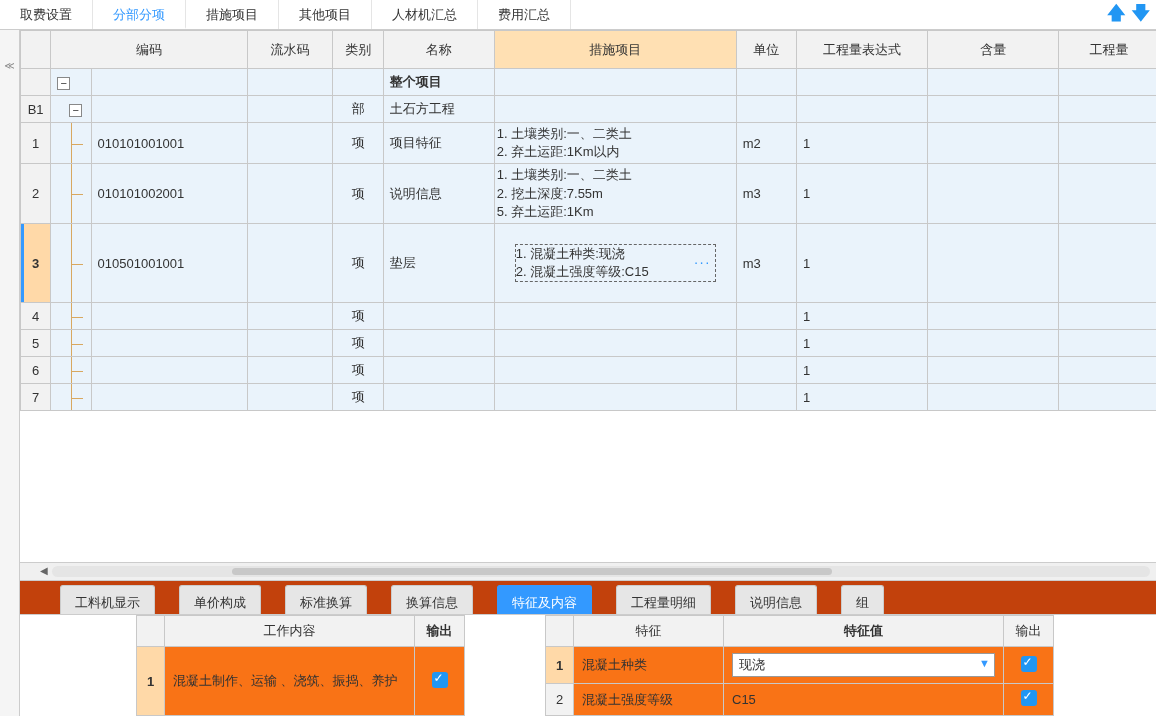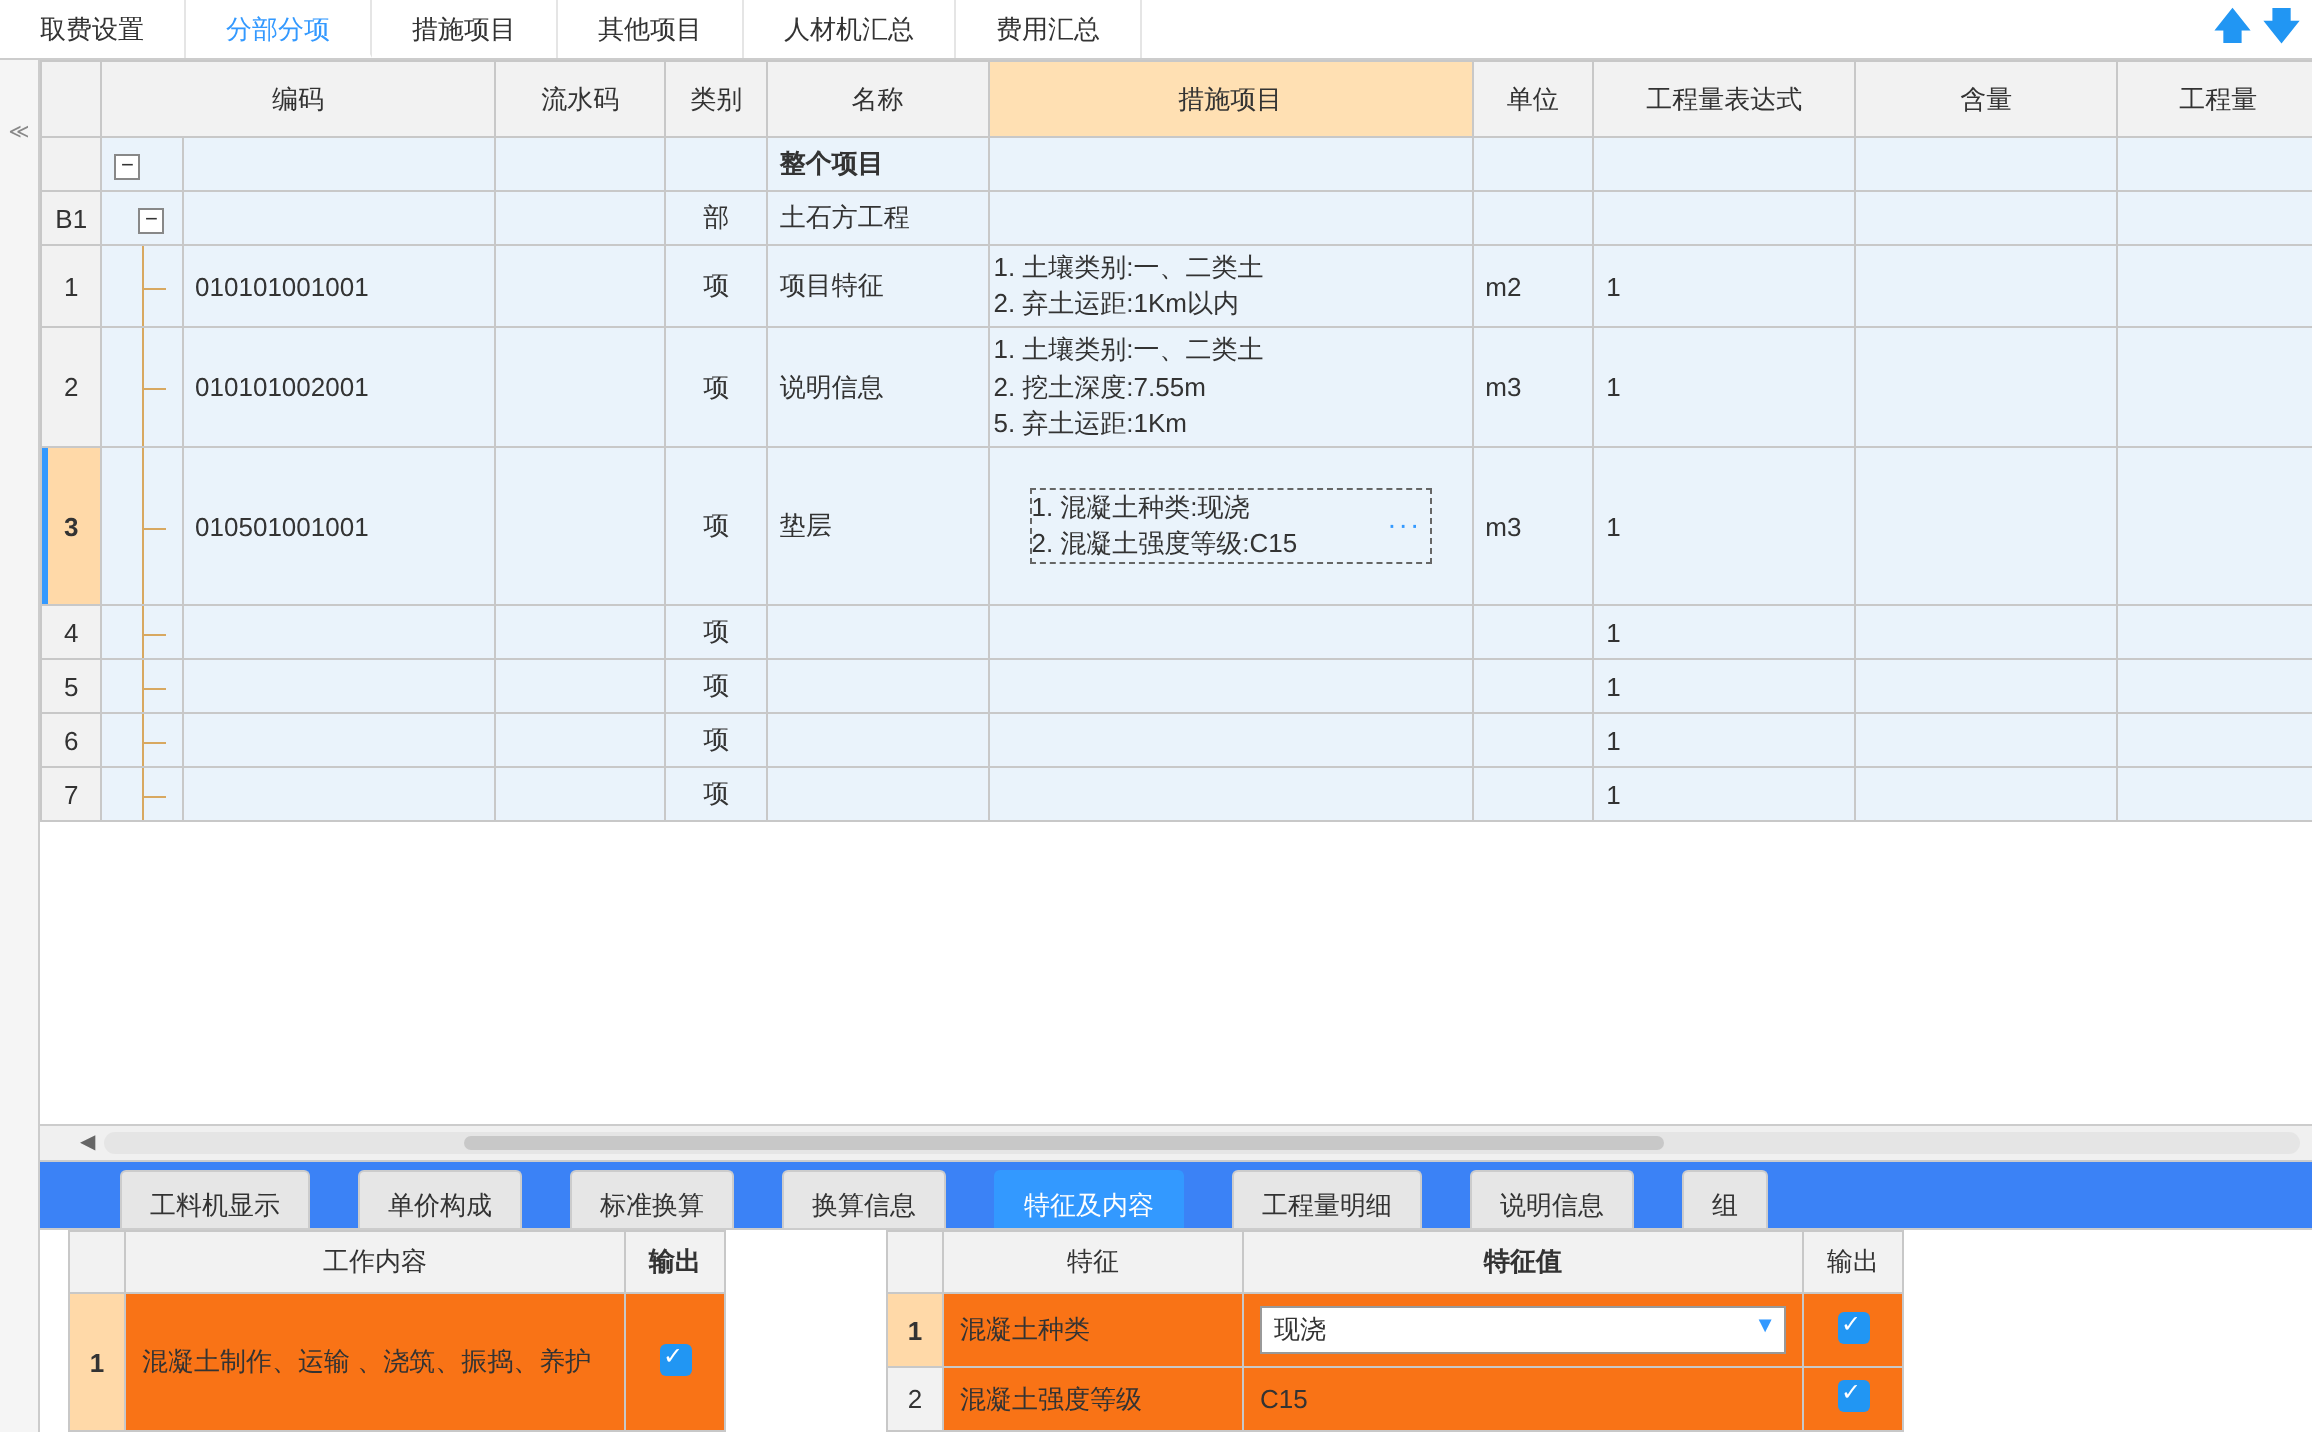--- a/index.html
+++ b/index.html
@@ -49,25 +49,25 @@
 .sel-feat .dots { position: absolute; right: 4px; top: 50%; transform: translateY(-50%); color: #3399ff; cursor: pointer; font-size: 14px; letter-spacing: 1px; }
 .sel-bar { position: absolute; left: 0; top: 0; bottom: 0; width: 3px; background: #3399ff; }
 
 .hscroll { height: 18px; background: #f0f0f0; border-top: 1px solid #ccc; position: relative; }
 .hscroll .track { position: absolute; left: 32px; right: 6px; top: 3px; bottom: 3px; background: #e5e5e5; border-radius: 6px; }
 .hscroll .thumb { position: absolute; left: 180px; width: 600px; top: 2px; bottom: 2px; background: #c8c8c8; border-radius: 6px; }
 .hscroll .lar { position: absolute; left: 20px; top: 2px; font-size: 10px; color: #666; }
 
 
 .bottom { border-top: 1px solid #ccc; background: #fff; }
-.bottom-tabs { display: flex; background: #3b82f6; border-bottom: 1px solid #ccc; height: 34px; align-items: stretch; padding-left: 40px; gap: 24px; }
+.bottom-tabs { display: flex; background: #c2410c; border-bottom: 1px solid #ccc; height: 34px; align-items: stretch; padding-left: 40px; gap: 24px; }
 .btab { padding: 8px 14px; background: #e6e6e6; color: #333; cursor: pointer; border: 1px solid #ccc; border-bottom: none; margin-top: 4px; border-radius: 3px 3px 0 0; font-size: 13px; }
 .btab.active { background: #3399ff; color: #fff; border-color: #3399ff; }
 
-.bottom-body { display: flex; padding: 0; gap: 80px; }
+.bottom-body { display: flex; padding: 0; gap: 80px; justify-content: center; }
 .subgrid { border-collapse: collapse; table-layout: fixed; }
 .subgrid th, .subgrid td { border: 1px solid #c8c8c8; padding: 6px 8px; font-weight: normal; background: #f97316; }
 .subgrid thead th { background: #f2f2f2; text-align: center; }
 .subgrid .rn { width: 28px; background: #f2f2f2; text-align: center; }
 .subgrid tbody tr.sel .rn { background: #ffd9a8; font-weight: bold; }
 .chk { width: 16px; height: 16px; background: #2196f3; border-radius: 3px; display: inline-block; position: relative; }
 .chk::after { content: "✓"; color: #fff; font-size: 12px; position: absolute; left: 2px; top: -1px; }
 .out-col { width: 50px; text-align: center; }
 .val-input { border: 1px solid #999; padding: 2px 6px; width: 100%; position: relative; background:#fff; }
 .val-input .dd { position: absolute; right: 4px; top: 3px; color: #3399ff; font-size: 11px; }

